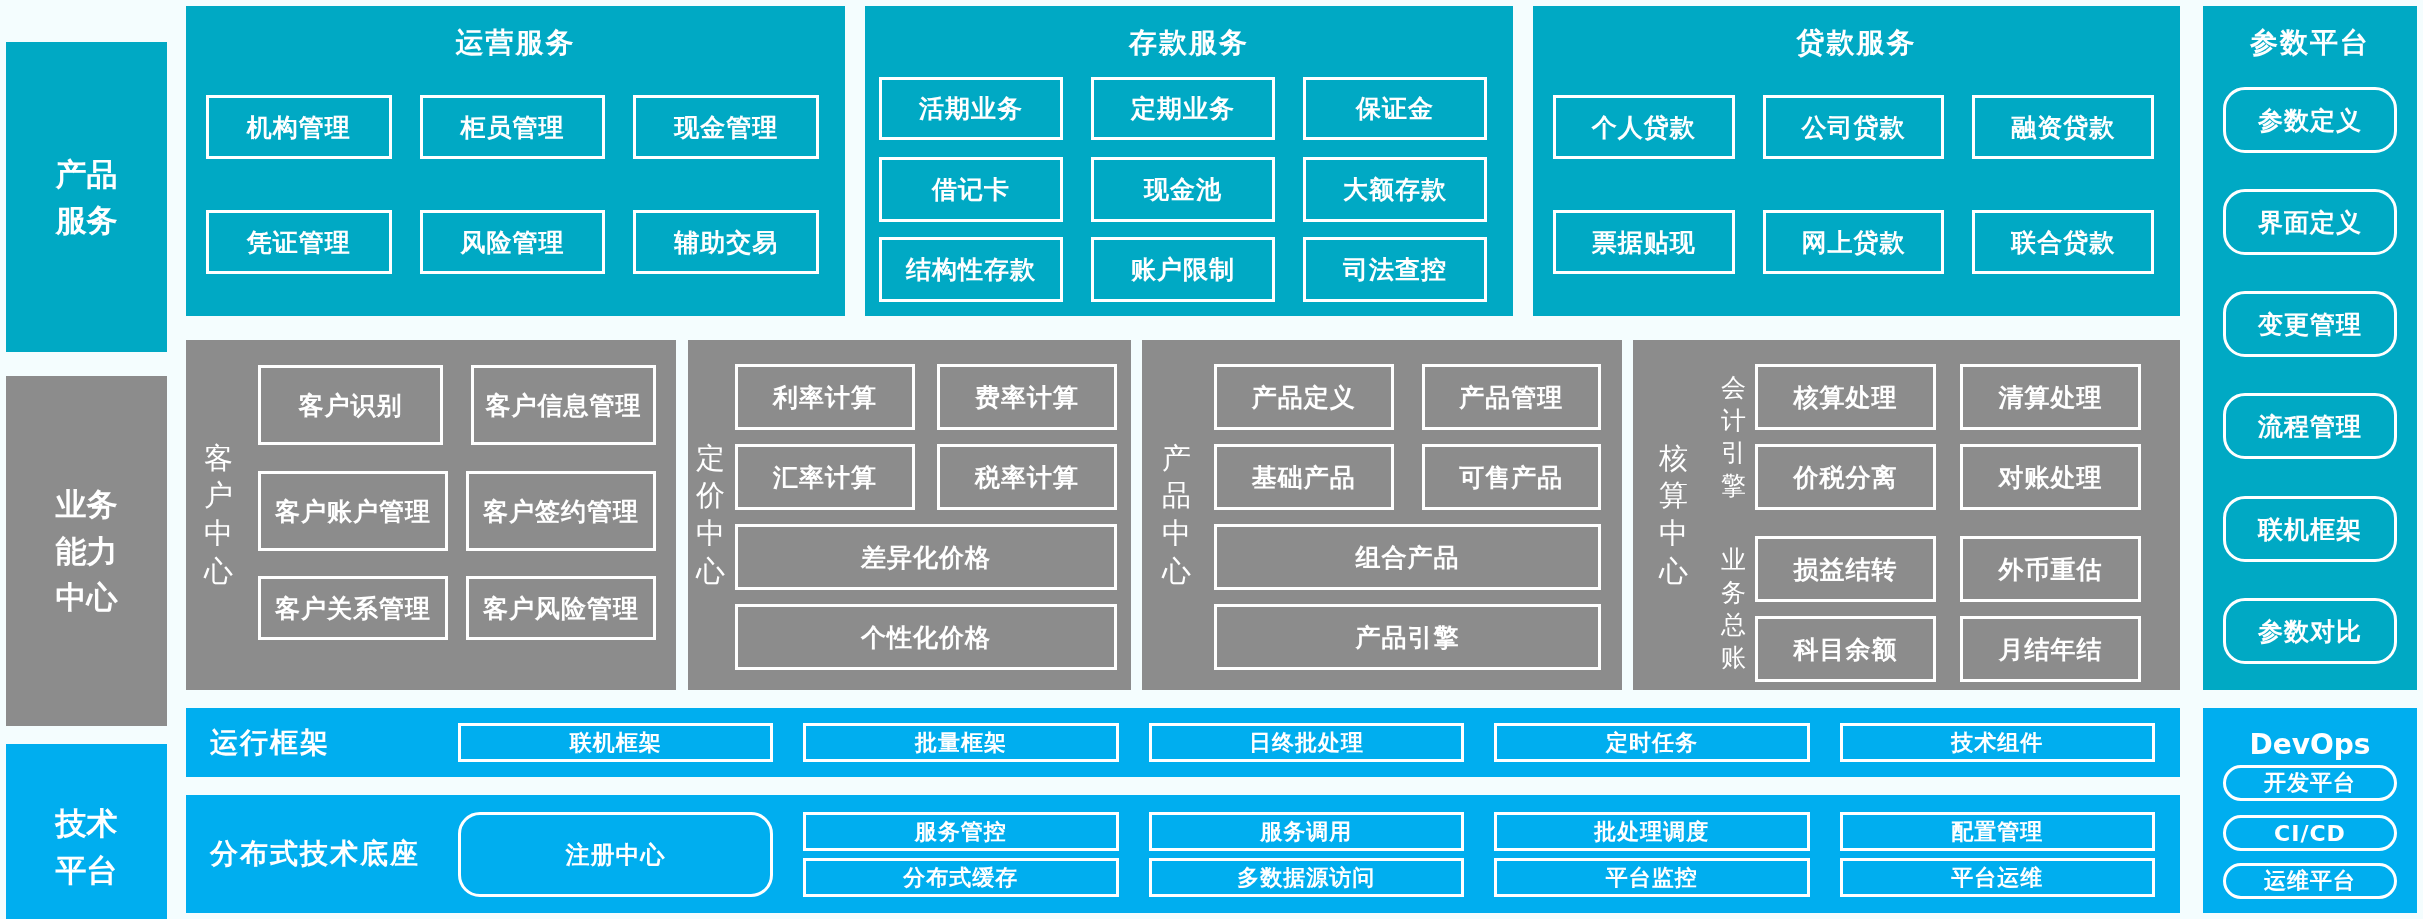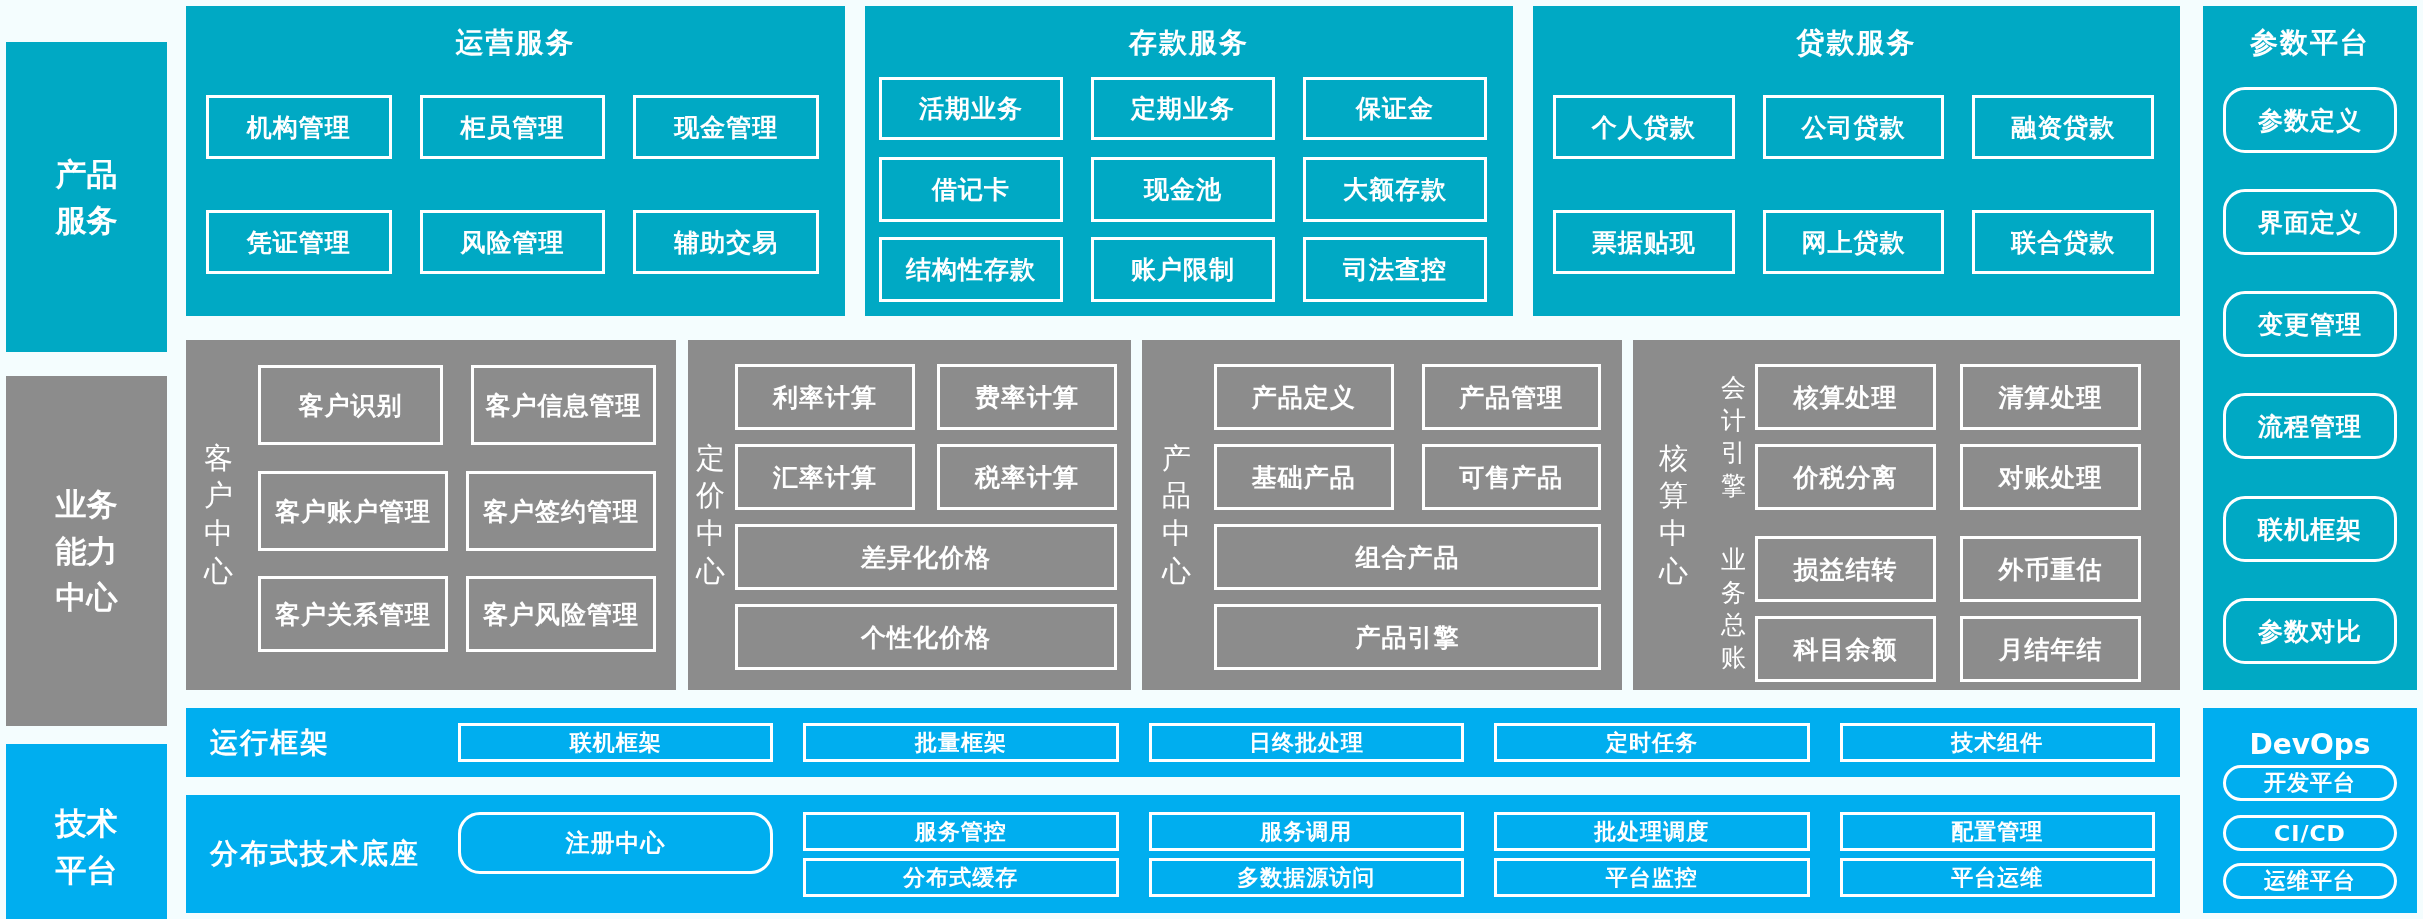--- a/index.html
+++ b/index.html
@@ -99,21 +99,21 @@
   <div class="panel gray" style="left:186px;top:340px;width:490px;height:350px">
     <div class="vlabel" style="left:18px;top:0;height:350px">客户中心</div>
     <div class="hrow" style="top:25px;left:72px;right:20px;height:80px;">
       <div class="box">客户识别</div>
       <div class="box">客户信息管理</div>
     </div>
     <div class="hrow" style="top:131px;left:72px;right:20px;height:80px;gap:18px">
       <div class="box">客户账户管理</div>
       <div class="box">客户签约管理</div>
     </div>
-    <div class="hrow" style="top:236px;left:72px;right:20px;height:76px;gap:18px">
+    <div class="hrow" style="top:236px;left:72px;right:20px;height:64px;gap:18px">
       <div class="box">客户关系管理</div>
       <div class="box">客户风险管理</div>
     </div>
   </div>
 
   <div class="panel gray" style="left:688px;top:340px;width:443px;height:350px">
     <div class="vlabel" style="left:8px;top:0;height:350px">定价中心</div>
     <div class="hrow" style="top:24px;left:47px;right:14px;height:66px;gap:22px">
       <div class="box">利率计算</div>
       <div class="box">费率计算</div>
@@ -176,21 +176,21 @@
       <div class="box mini">联机框架</div>
       <div class="box mini">批量框架</div>
       <div class="box mini">日终批处理</div>
       <div class="box mini">定时任务</div>
       <div class="box mini">技术组件</div>
     </div>
   </div>
 
   <div class="panel blue" style="left:186px;top:795px;width:1994px;height:118px">
     <div class="blabel">分布式技术底座</div>
-    <div class="box abs" style="left:272px;top:17px;width:315px;height:62px;font-size:24px">注册中心</div>
+    <div class="box abs" style="left:272px;top:17px;width:315px;height:85px;font-size:24px">注册中心</div>
     <div class="hrow" style="top:17px;left:617px;right:25px;height:39px;gap:30px">
       <div class="box mini">服务管控</div>
       <div class="box mini">服务调用</div>
       <div class="box mini">批处理调度</div>
       <div class="box mini">配置管理</div>
     </div>
     <div class="hrow" style="top:63px;left:617px;right:25px;height:39px;gap:30px">
       <div class="box mini">分布式缓存</div>
       <div class="box mini">多数据源访问</div>
       <div class="box mini">平台监控</div>

